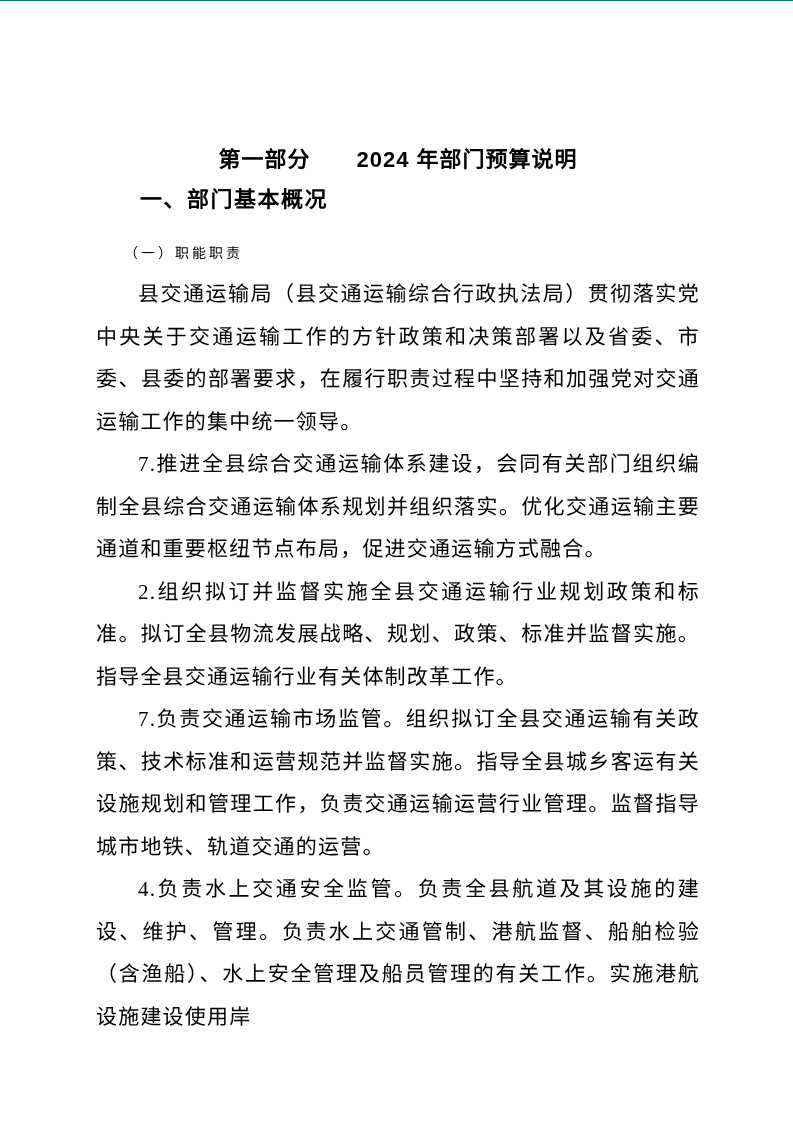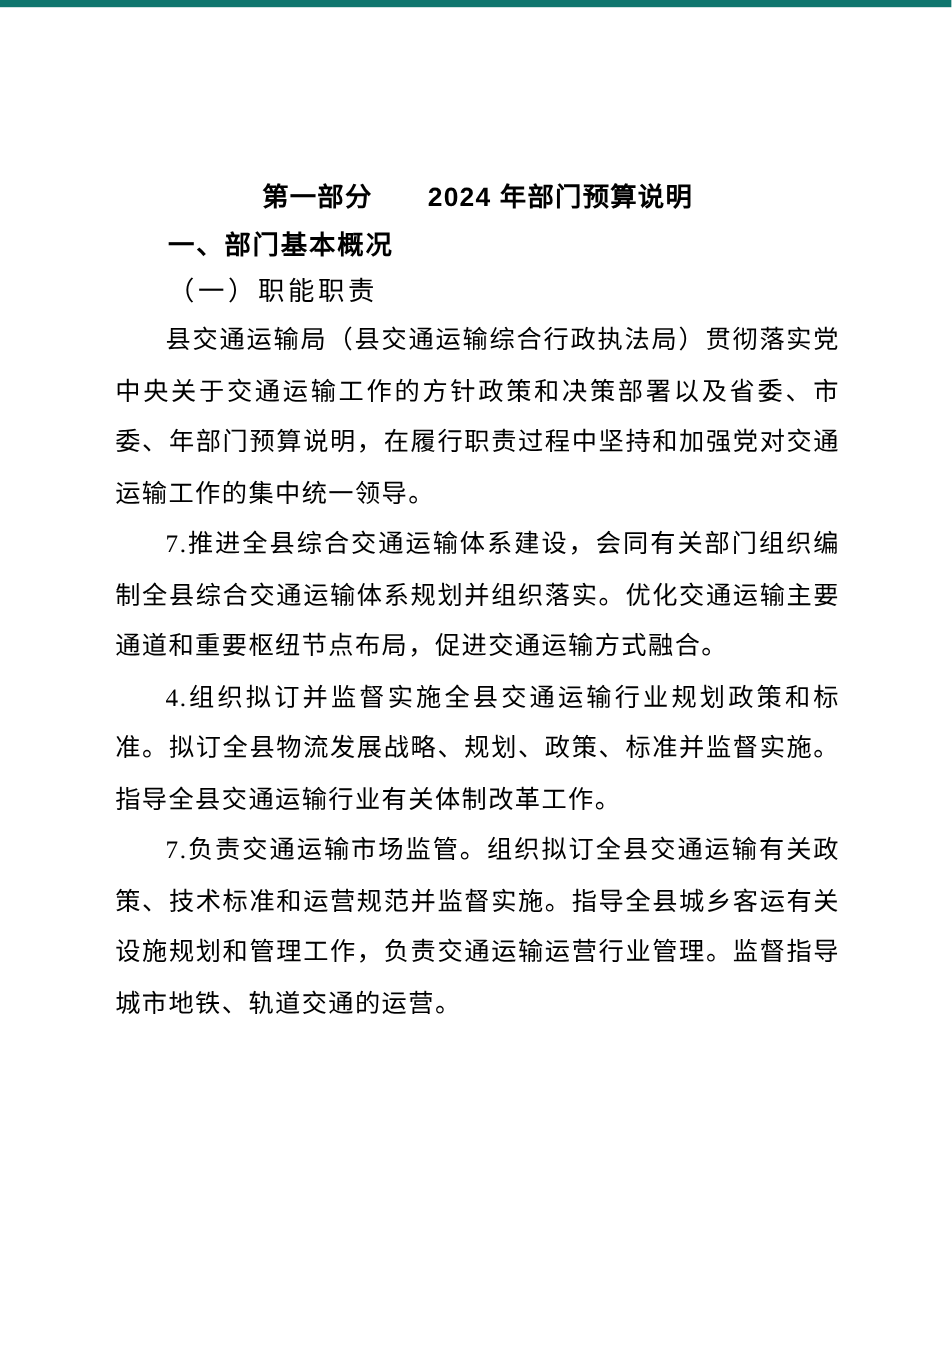--- a/index.html
+++ b/index.html
@@ -8,21 +8,21 @@
     background: #ffffff;
   }
   .page {
     position: relative;
     width: 793px;
     height: 1122px;
     background: #ffffff;
     color: #000000;
     overflow: hidden;
     box-sizing: border-box;
-    border-top: 6px solid #0f766e;
+    border-top: 1px solid #0f766e;
   }
   .content {
     position: absolute;
     left: 96px;
     top: 0;
     width: 604px;
   }
   .doc-title {
     margin-top: 138px;
     font-family: "Liberation Sans", "DejaVu Sans", sans-serif;
@@ -35,24 +35,24 @@
   }
   .heading-1 {
     font-family: "Liberation Sans", "DejaVu Sans", sans-serif;
     font-weight: 700;
     font-size: 22px;
     line-height: 38px;
     letter-spacing: 1.5px;
     text-indent: 2em;
   }
   .heading-2 {
-    margin-top: 0;
+    margin-top: 16px;
     font-family: "Liberation Serif", "DejaVu Serif", serif;
     font-weight: 400;
-    font-size: 22px;
+    font-size: 14px;
     line-height: 38px;
     letter-spacing: 3px;
     text-indent: 2em;
   }
   .body-text {
     font-family: "Liberation Serif", "DejaVu Serif", serif;
     font-size: 21px;
     line-height: 42.5px;
     letter-spacing: 1.2px;
     text-align: justify;
@@ -69,20 +69,21 @@
 <div class="page">
   <div class="content">
 
     <div class="doc-title">第一部分　　2024 年部门预算说明</div>
 
     <div class="heading-1">一、部门基本概况</div>
 
     <div class="heading-2">（一）职能职责</div>
 
     <div class="body-text">
-      <p>县交通运输局（县交通运输综合行政执法局）贯彻落实党中央关于交通运输工作的方针政策和决策部署以及省委、市委、年部门预算说明，在履行职责过程中坚持和加强党对交通运输工作的集中统一领导。</p>
+      <p>县交通运输局（县交通运输综合行政执法局）贯彻落实党中央关于交通运输工作的方针政策和决策部署以及省委、市委、县委的部署要求，在履行职责过程中坚持和加强党对交通运输工作的集中统一领导。</p>
       <p>7.推进全县综合交通运输体系建设，会同有关部门组织编制全县综合交通运输体系规划并组织落实。优化交通运输主要通道和重要枢纽节点布局，促进交通运输方式融合。</p>
-      <p>4.组织拟订并监督实施全县交通运输行业规划政策和标准。拟订全县物流发展战略、规划、政策、标准并监督实施。指导全县交通运输行业有关体制改革工作。</p>
+      <p>2.组织拟订并监督实施全县交通运输行业规划政策和标准。拟订全县物流发展战略、规划、政策、标准并监督实施。指导全县交通运输行业有关体制改革工作。</p>
       <p>7.负责交通运输市场监管。组织拟订全县交通运输有关政策、技术标准和运营规范并监督实施。指导全县城乡客运有关设施规划和管理工作，负责交通运输运营行业管理。监督指导城市地铁、轨道交通的运营。</p>
+      <p>4.负责水上交通安全监管。负责全县航道及其设施的建设、维护、管理。负责水上交通管制、港航监督、船舶检验（含渔船）、水上安全管理及船员管理的有关工作。实施港航设施建设使用岸</p>
     </div>
 
   </div>
 </div>
 
 </body></html>

